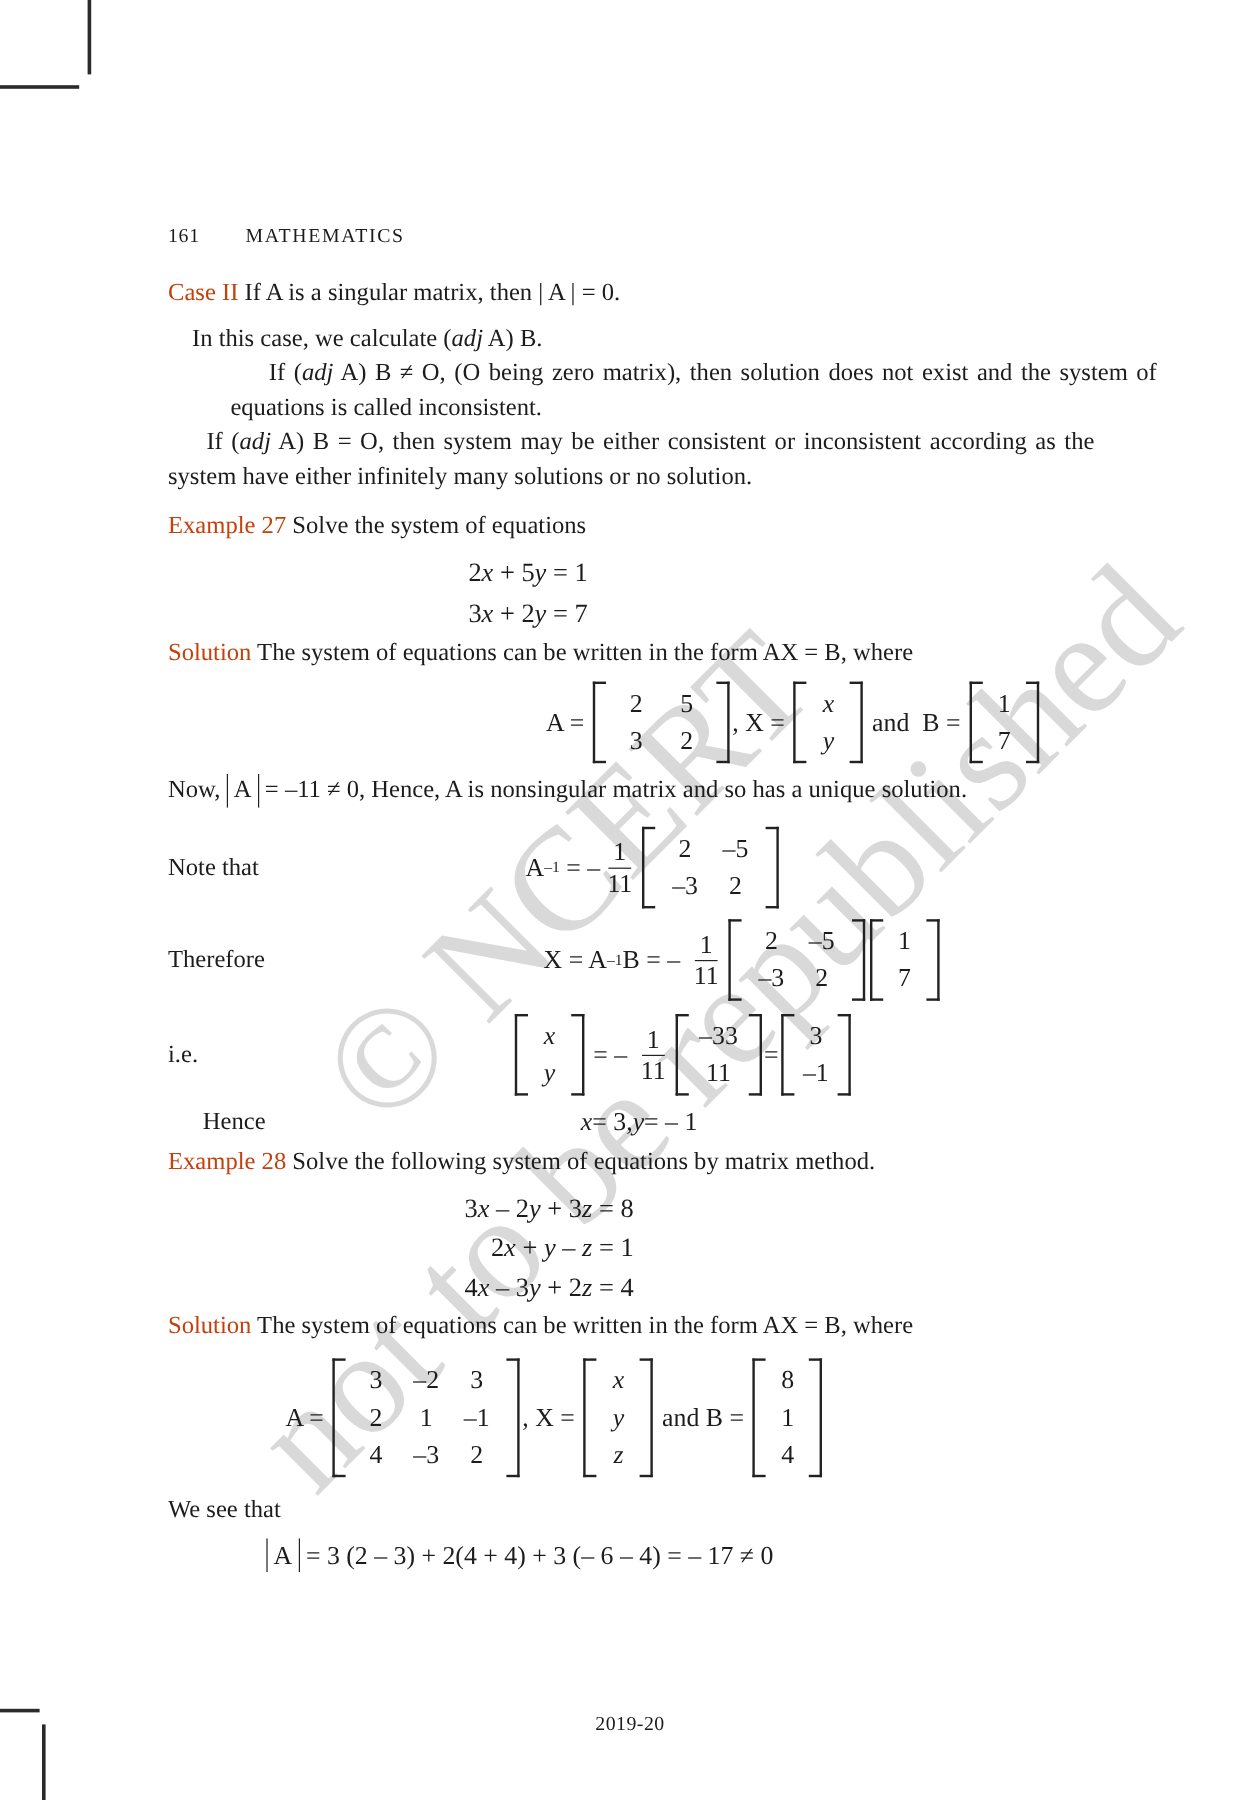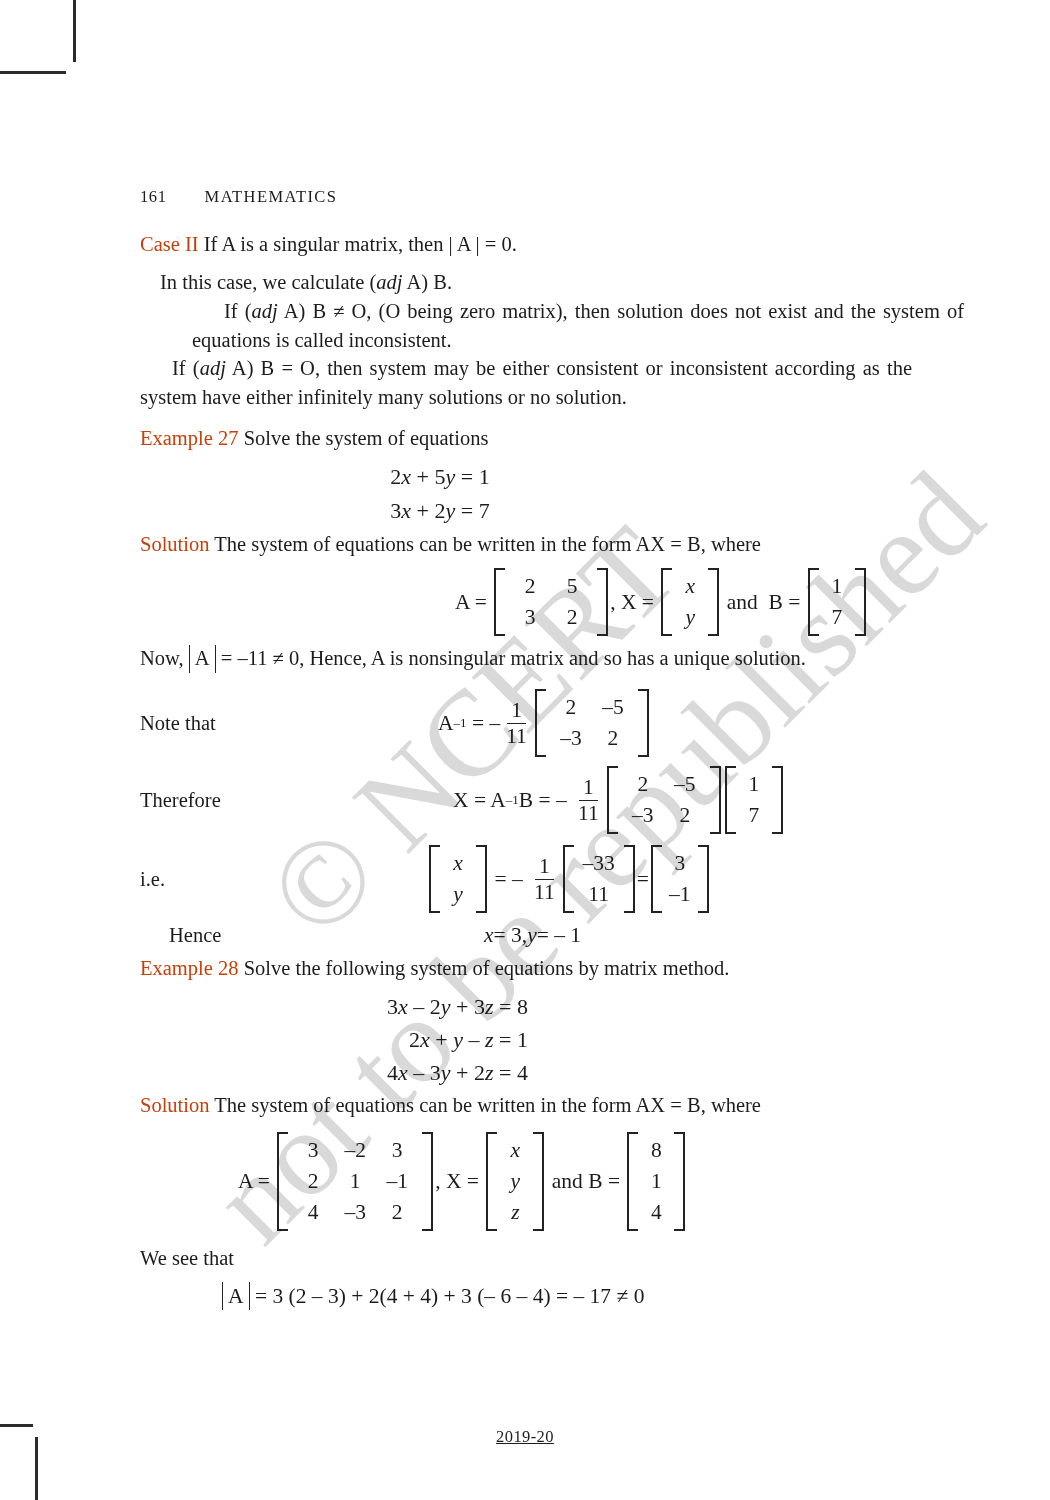--- a/index.html
+++ b/index.html
@@ -40,21 +40,21 @@
   #noterow{top:684px;left:140px;right:100px;height:78px;}
   #thererow{top:761px;left:140px;right:100px;height:78px;}
   #ierow{top:840px;left:140px;right:100px;height:78px;}
   #hencerow{top:918px;left:140px;right:86px;height:34px;margin-left:29px;}
   #ex28h{top:954px;left:140px;width:772px;}
   #eqs28{top:990px;left:352px;width:176px;text-align:right;font-size:22px;line-height:33px;}
   #sol28{top:1091px;left:140px;width:772px;}
   #mline28{top:1126px;left:238px;height:110px;}
   #wesee{top:1244px;left:140px;width:772px;}
   #detline{top:1278px;left:222px;height:36px;display:flex;align-items:center;font-size:21.5px;}
-  #footer{top:1423px;left:0;width:1050px;text-align:center;font-size:16.5px;letter-spacing:.4px;text-decoration:underline;}
+  #footer{top:1423px;left:0;width:1050px;text-align:center;font-size:16.5px;letter-spacing:.4px;}
   
   .eqrow .rowlabel{position:absolute;left:0;top:50%;transform:translateY(-50%);}
   .eqrow .roweq{position:absolute;top:50%;transform:translateY(-50%);display:flex;align-items:center;font-size:21.5px;}
   #noterow .roweq{left:298px;}
   #thererow .roweq{left:313px;}
   #ierow .roweq{left:287px;}
   #hencerow .roweq{left:315px;}
   .mline{display:flex;align-items:center;font-size:21.5px;}
   .mathtext{white-space:pre;}
   

